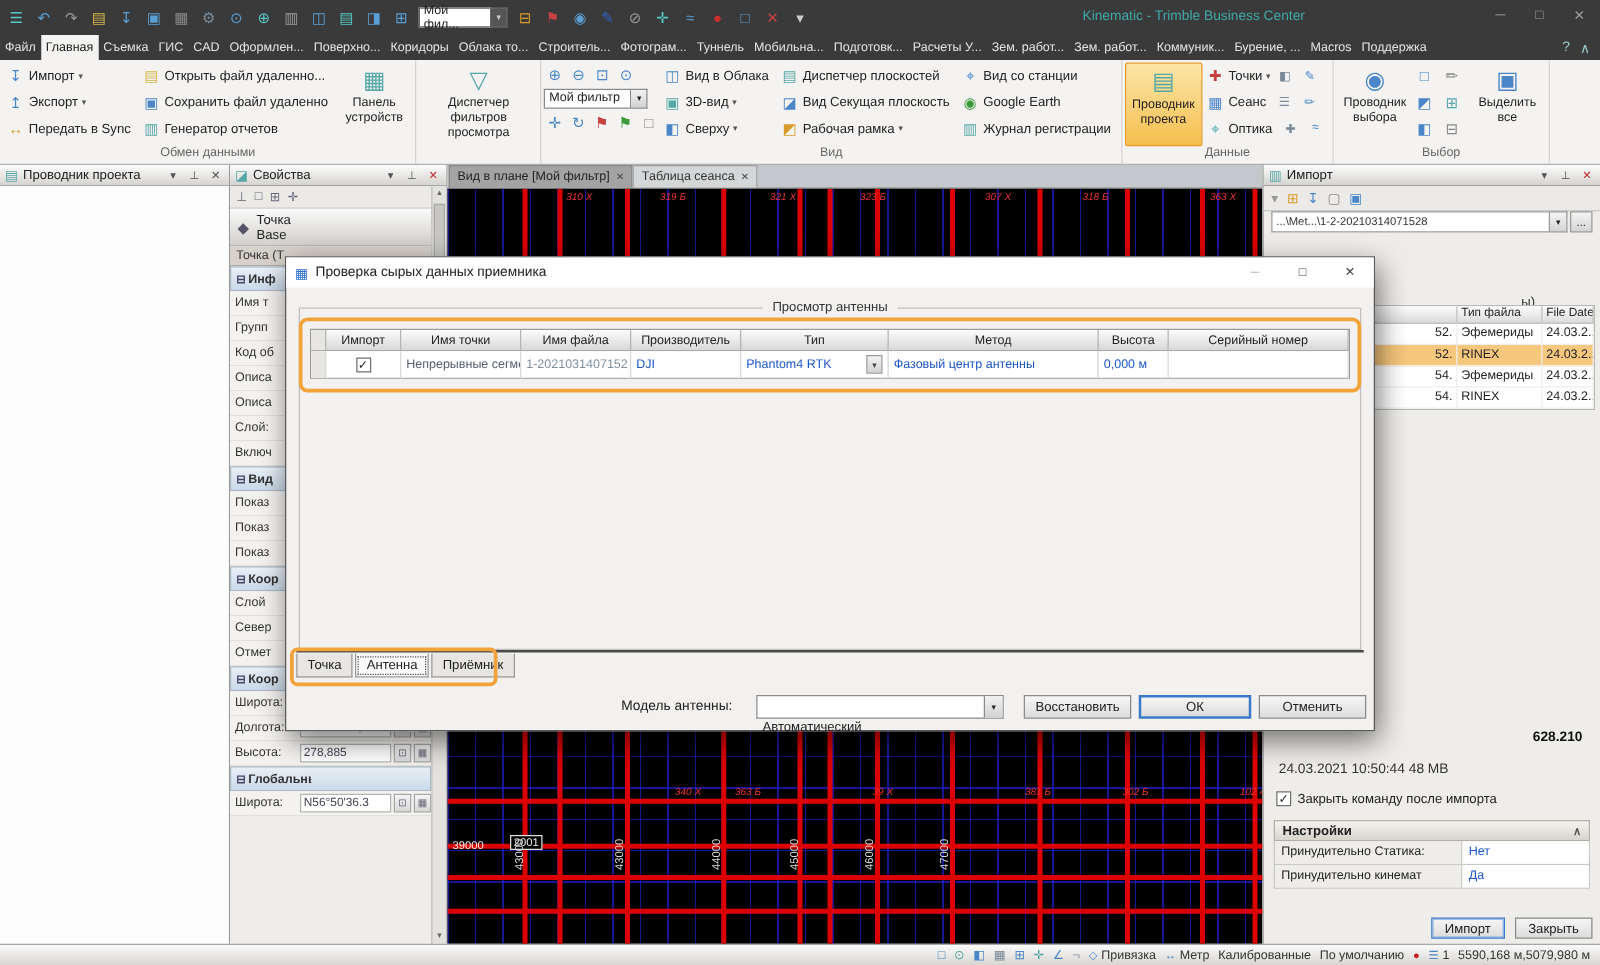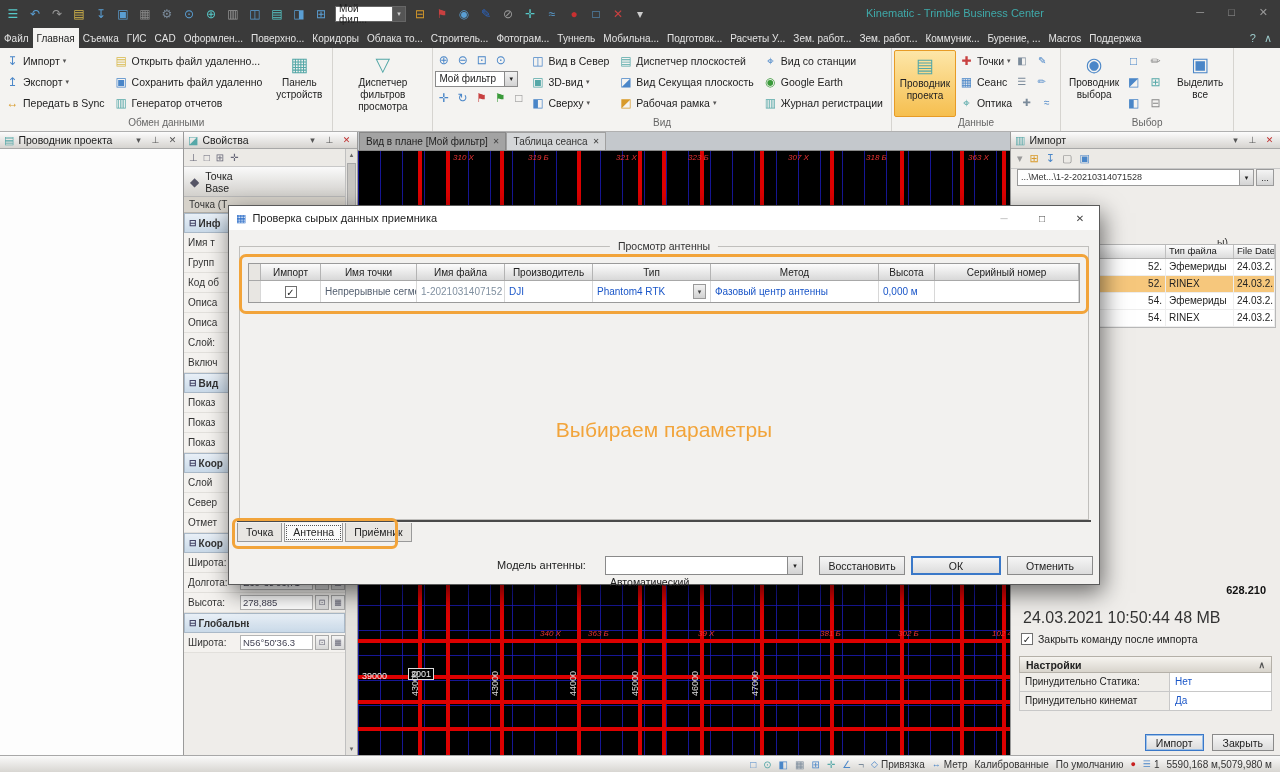--- a/index.html
+++ b/index.html
@@ -106,21 +106,21 @@
   #ftable { position:absolute; left:4px; right:4px; top:112px; background:#fff; border:1px solid #b8b8b8; font-size:10px; }
   .fhead { display:flex; background:linear-gradient(#fcfcfc,#dcdcdc); border-bottom:1px solid #b0b0b0; }
   .fhead .fc { padding:1px 3px; border-right:1px solid #c0c0c0; font-size:9.5px; line-height:10.5px; }
   .frow { display:flex; height:17px; align-items:center; border-bottom:1px solid #eee; }
   .frow.selected { background:#f6c77c; }
   .fc.cname { width:150px; flex:none; text-align:right; overflow:hidden; white-space:nowrap; }
   .fc.ctype { width:68px; flex:none; overflow:hidden; white-space:nowrap; }
   .fc.cdate { flex:1; overflow:hidden; white-space:nowrap; }
   .frow .fc { padding:0 3px; border-right:1px solid #eee; height:100%; line-height:16px; }
   #idetailname { position:absolute; right:14px; top:452px; font-size:11px; font-weight:bold; color:#111; }
-  #idetailinfo { position:absolute; left:12px; top:477px; font-size:16px; color:#333; }
+  #idetailinfo { position:absolute; left:12px; top:477px; font-size:11px; color:#333; }
   #icheckrow { position:absolute; left:10px; top:501px; display:flex; align-items:center; gap:5px; font-size:10.5px; }
   .chk { width:12px; height:12px; background:#fff; border:1px solid #707070; font-size:10px; line-height:11px; text-align:center; color:#222; }
   #isettings { position:absolute; left:8px; right:8px; top:524px; }
   .sethead { height:17px; background:linear-gradient(#f6f4f0,#d8d4cc); border:1px solid #b4b0a8; display:flex; align-items:center; padding:0 6px; font-weight:bold; font-size:10.5px; }
   .sethead .collapse { margin-left:auto; font-size:9px; color:#555; }
   .setrow { display:flex; height:19px; border:1px solid #c8c8c8; border-top:none; font-size:10px; }
   .setrow .sl { width:150px; flex:none; background:#efede9; border-right:1px solid #c8c8c8; padding:0 5px; line-height:17px; white-space:nowrap; overflow:hidden; }
   .setrow .sv { flex:1; background:#fff; color:#1a56c8; padding:0 5px; line-height:17px; }
   #ibtns { position:absolute; right:6px; bottom:4px; display:flex; gap:8px; }
   .btn { height:17px; padding:0 10px; background:linear-gradient(#f6f6f6,#dcdcdc); border:1px solid #8a8a8a; font-size:10.5px; display:flex; align-items:center; justify-content:center; cursor:default; }
@@ -393,21 +393,21 @@
 
               <span class="sic" style="color: rgb(58, 154, 58);">⚑</span>
 
               <span class="sic" style="color: rgb(136, 136, 136);">□</span>
             </div>
         </div>
         <div class="rcol">
 
             <div class="rbtn">
               <span class="ric" style="color: rgb(74, 134, 200);">◫</span>
-              <span class="rlb">Вид в Север</span>
+              <span class="rlb">Вид в Облака</span>
               <span class="rar"></span>
             </div>
 
             <div class="rbtn">
               <span class="ric" style="color: rgb(86, 168, 168);">▣</span>
               <span class="rlb">3D-вид</span>
               <span class="rar">▾</span>
             </div>
 
             <div class="rbtn">
@@ -941,21 +941,20 @@
             <span class="ddmini">▾</span>
           </span>
           <span class="tc c-met bluetxt">Фазовый центр антенны</span>
           <span class="tc c-h bluetxt">0,000 м</span>
           <span class="tc c-ser"></span>
         </div>
       </div>
     </div>
 
     <div id="orange1"></div>
-    <div id="dannot">Выбираем параметры</div>
 
     <div id="dsep"></div>
     <div id="dtabs">
       <span class="btab">Точка</span>
       <span class="btab active">Антенна</span>
       <span class="btab">Приёмник</span>
     </div>
     <div id="orange2"></div>
 
     <span id="dmodel-label">Модель антенны:</span>

